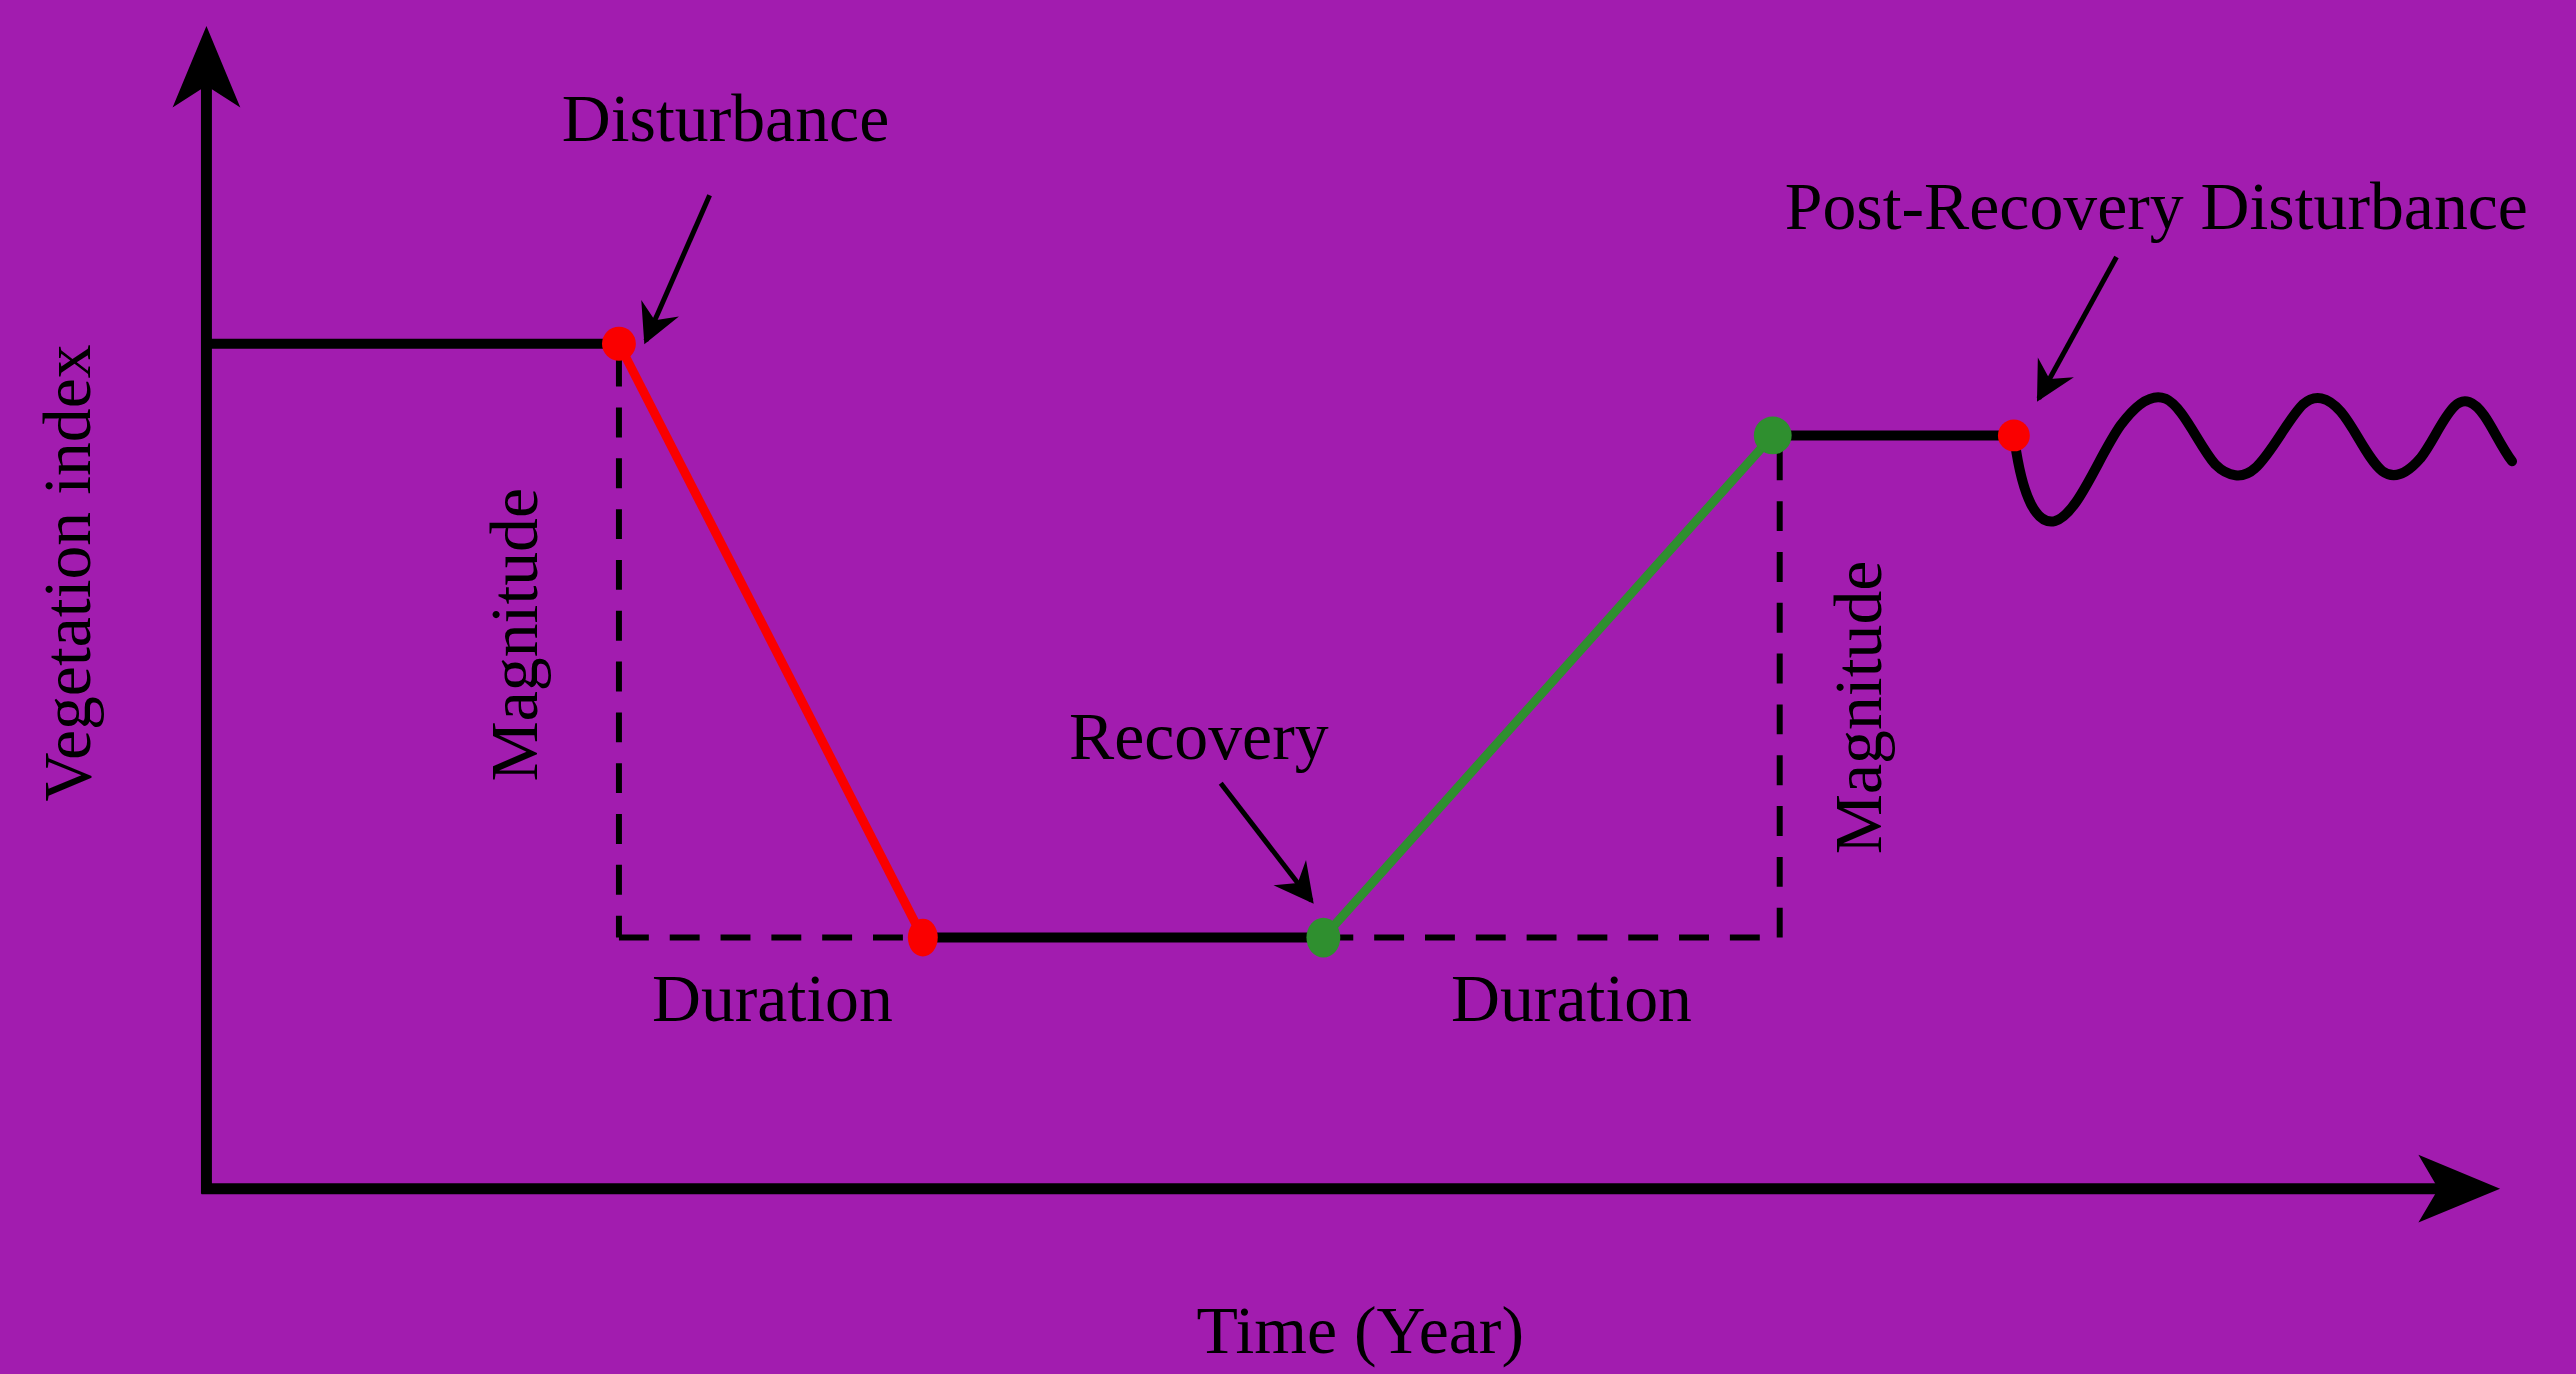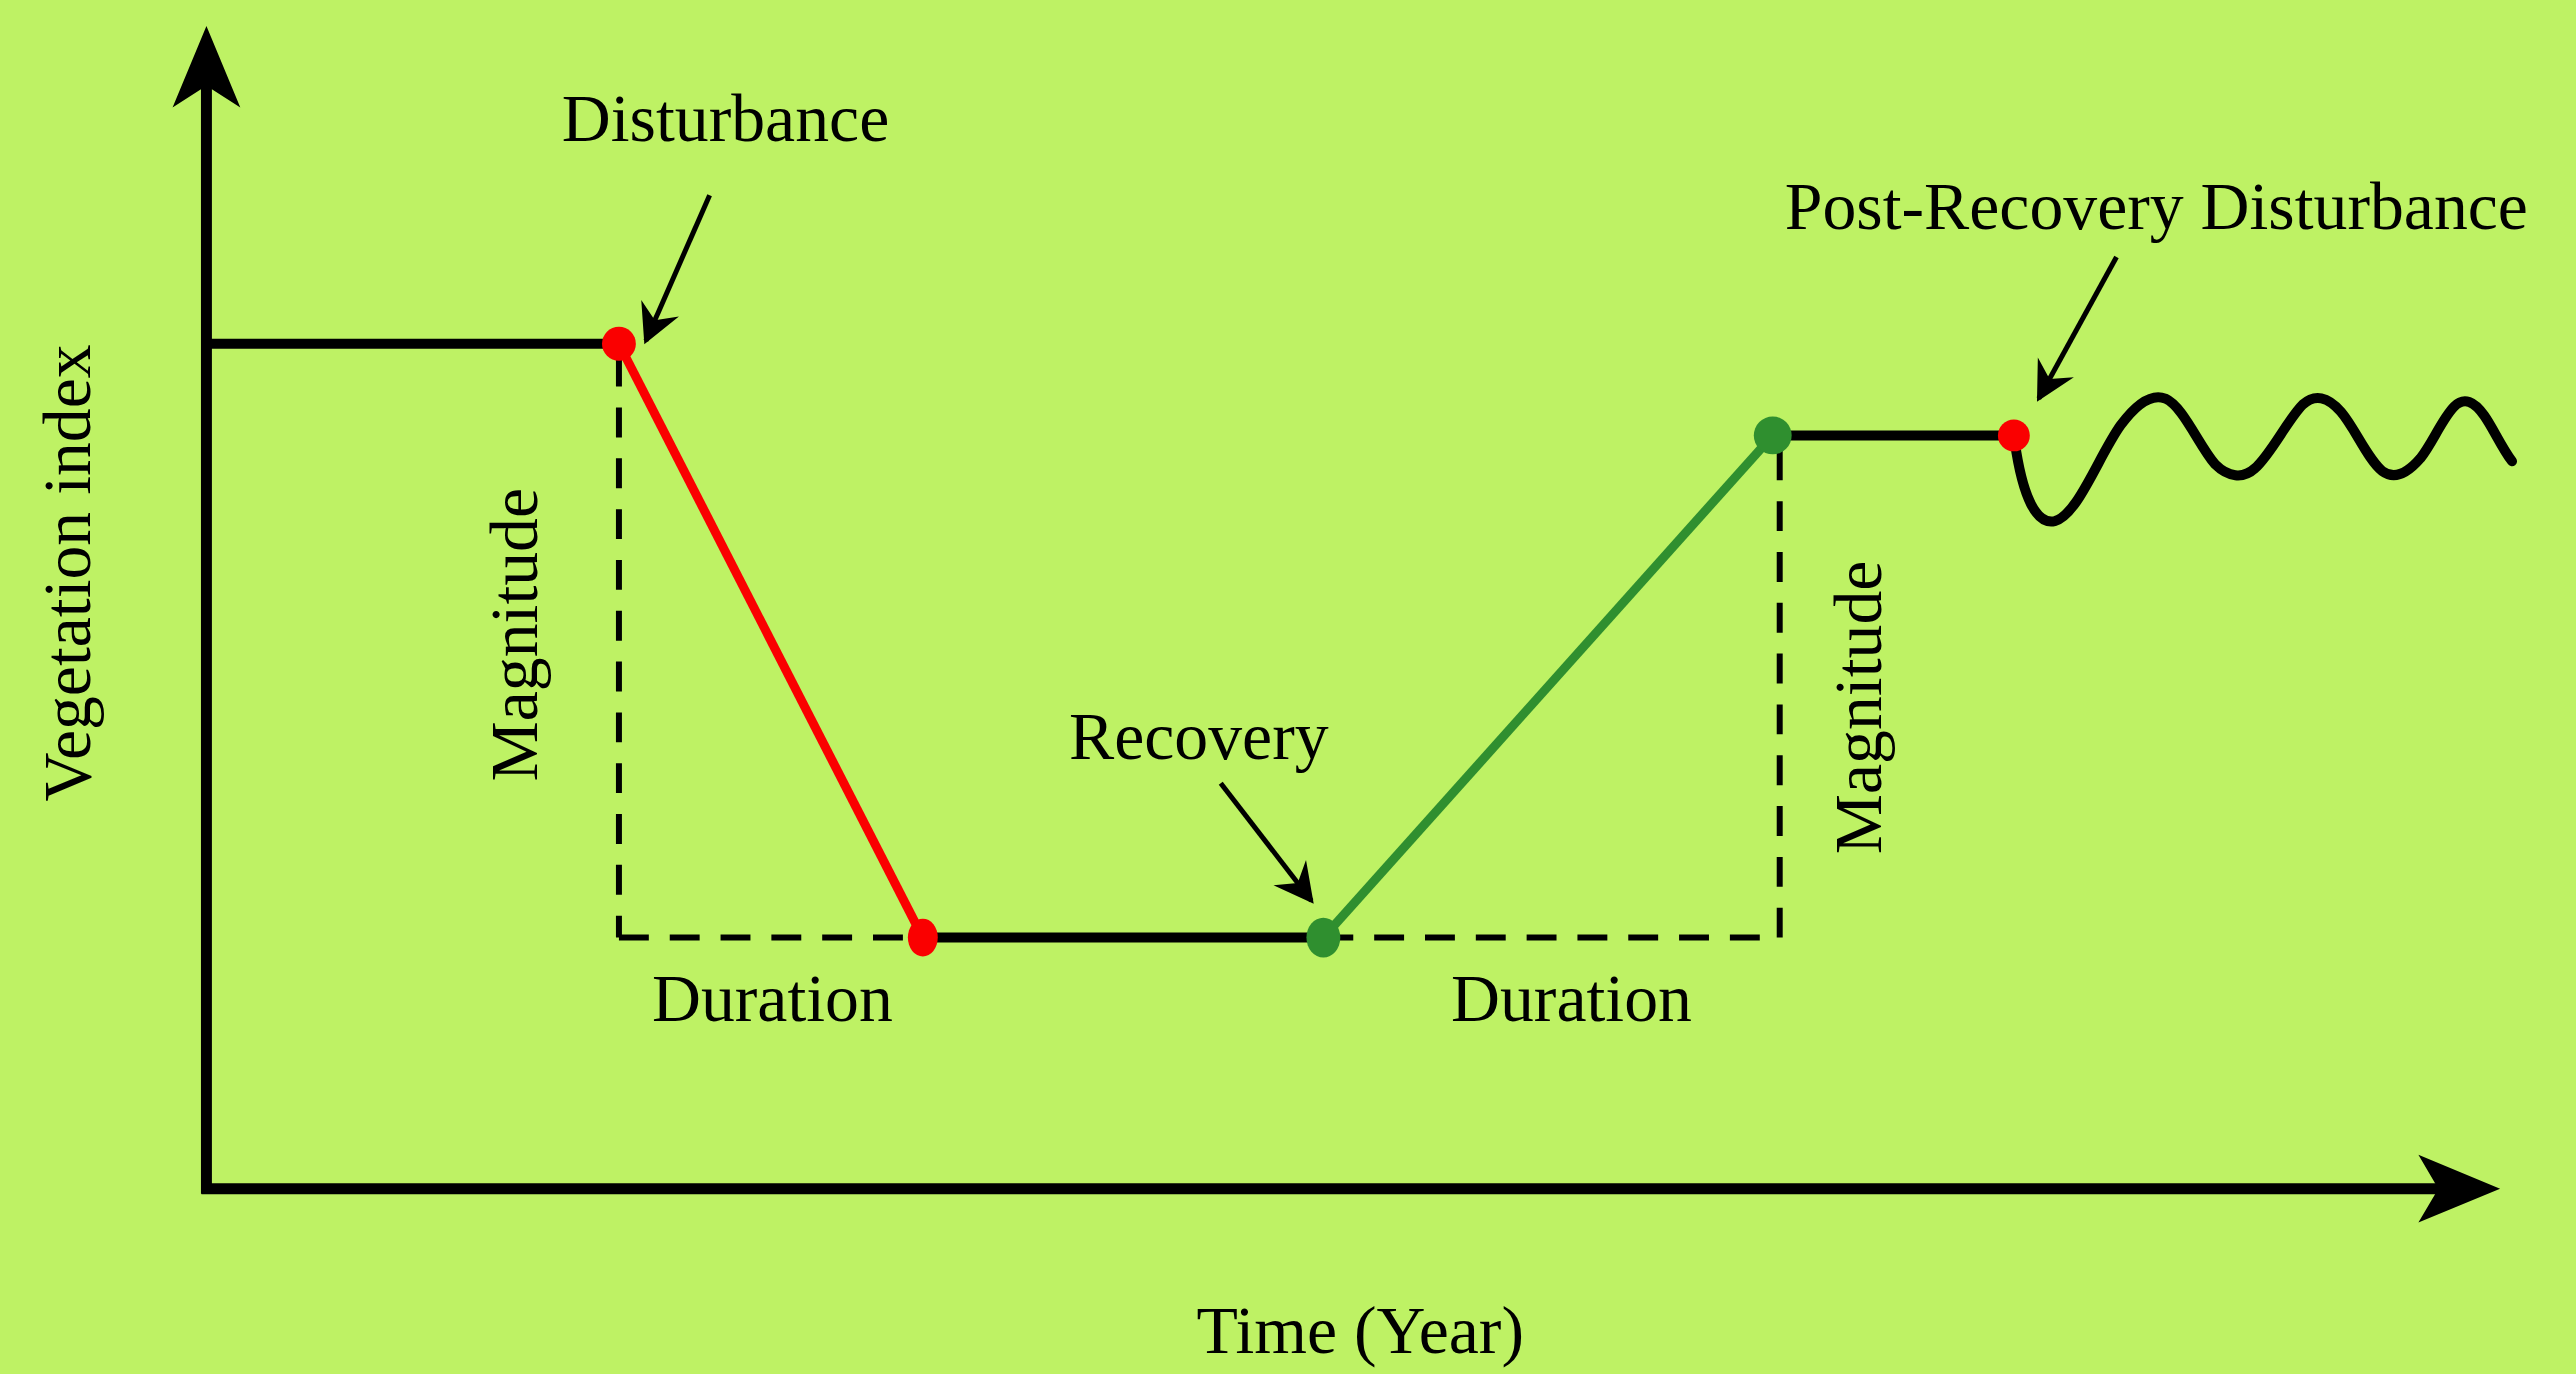--- a/index.html
+++ b/index.html
@@ -1,17 +1,17 @@
 <!DOCTYPE html>
 <html><head>
 <meta charset="utf-8">
 <style>
   html, body { margin: 0; padding: 0; background: #ffffff; }
   .figure-wrap {
-    width: 2576px; height: 1374px; background: #bef264;
+    width: 2576px; height: 1374px; background: #a21caf;
     position: relative; overflow: hidden;
   }
   svg text {
     font-family: "Liberation Serif", "DejaVu Serif", serif;
     font-size: 68px;
     fill: #000000;
   }
   svg .label-mid { text-anchor: middle; }
 </style>
 </head>

